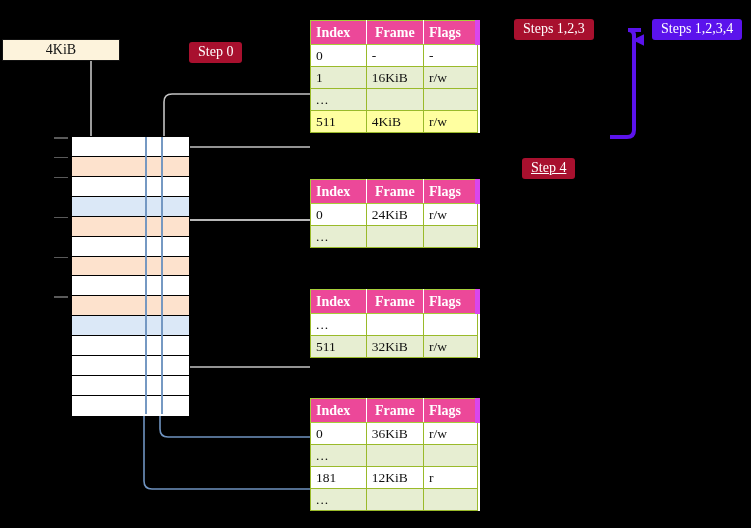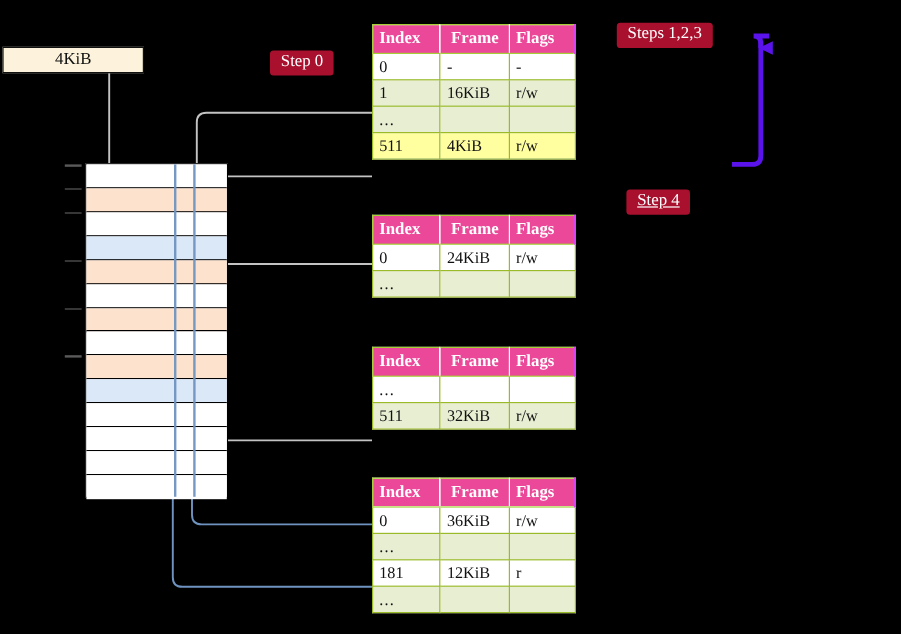--- a/index.html
+++ b/index.html
@@ -37,21 +37,21 @@
   }
   .ptable thead th {
     background: #ec4899;
     color: #ffffff;
     font-weight: bold;
     font-size: 14px;
     height: 24px;
     border-color: #a6ce39;
     border-right: 1px solid #ffffff;
   }
-  .ptable thead th:last-child { border-right: 2px solid #d946ef; }
+  .ptable thead th:last-child { border-right: 5px solid #d946ef; }
   .ptable td.c-idx   { width: 57px; }
   .ptable td.c-frm   { width: 58px; }
   .ptable td.c-flg   { width: 55px; }
   .ptable th.c-idx   { width: 57px; }
   .ptable th.c-frm   { width: 58px; text-align: center; }
   .ptable th.c-flg   { width: 55px; }
   tr.alt td { background: #e7eed2; }
   tr.plain td { background: #ffffff; }
   td.hl { background: #ffffa0 !important; }
   .ellipsis { letter-spacing: 1px; }
@@ -202,22 +202,23 @@
       <div class="memsplit" style="left: 73px;"></div>
       <div class="memsplit" style="left: 89px;"></div>
       <div class="tick" style="left: -18px; top: 0px;"></div>
       <div class="tick" style="left: -18px; top: 19.9286px;"></div>
       <div class="tick" style="left: -18px; top: 39.8571px;"></div>
       <div class="tick" style="left: -18px; top: 79.7143px;"></div>
       <div class="tick" style="left: -18px; top: 119.571px;"></div>
       <div class="tick" style="left: -18px; top: 159.429px;"></div>
     </div>
 
-  <div class="badge badge-red" style="left:189px; top:42px;margin-left:36px;">Step 0</div>
+  <div class="badge badge-red" style="left:189px; top:42px;">Step 0</div>
   <div class="badge badge-red" style="left:514px; top:19px;">Steps 1,2,3</div>
+  <div class="badge badge-blue" style="left:652px; top:19px;">Steps 1,2,3,4</div>
   <div class="badge badge-red" style="left:522px; top:158px;text-decoration:underline;">Step 4</div>
 
   <table class="ptable" id="tbl0" style="left:310px; top:20px;">
       <thead>
         <tr>
           <th class="c-idx">Index</th>
           <th class="c-frm">Frame</th>
           <th class="c-flg">Flags</th>
         </tr>
       </thead>

